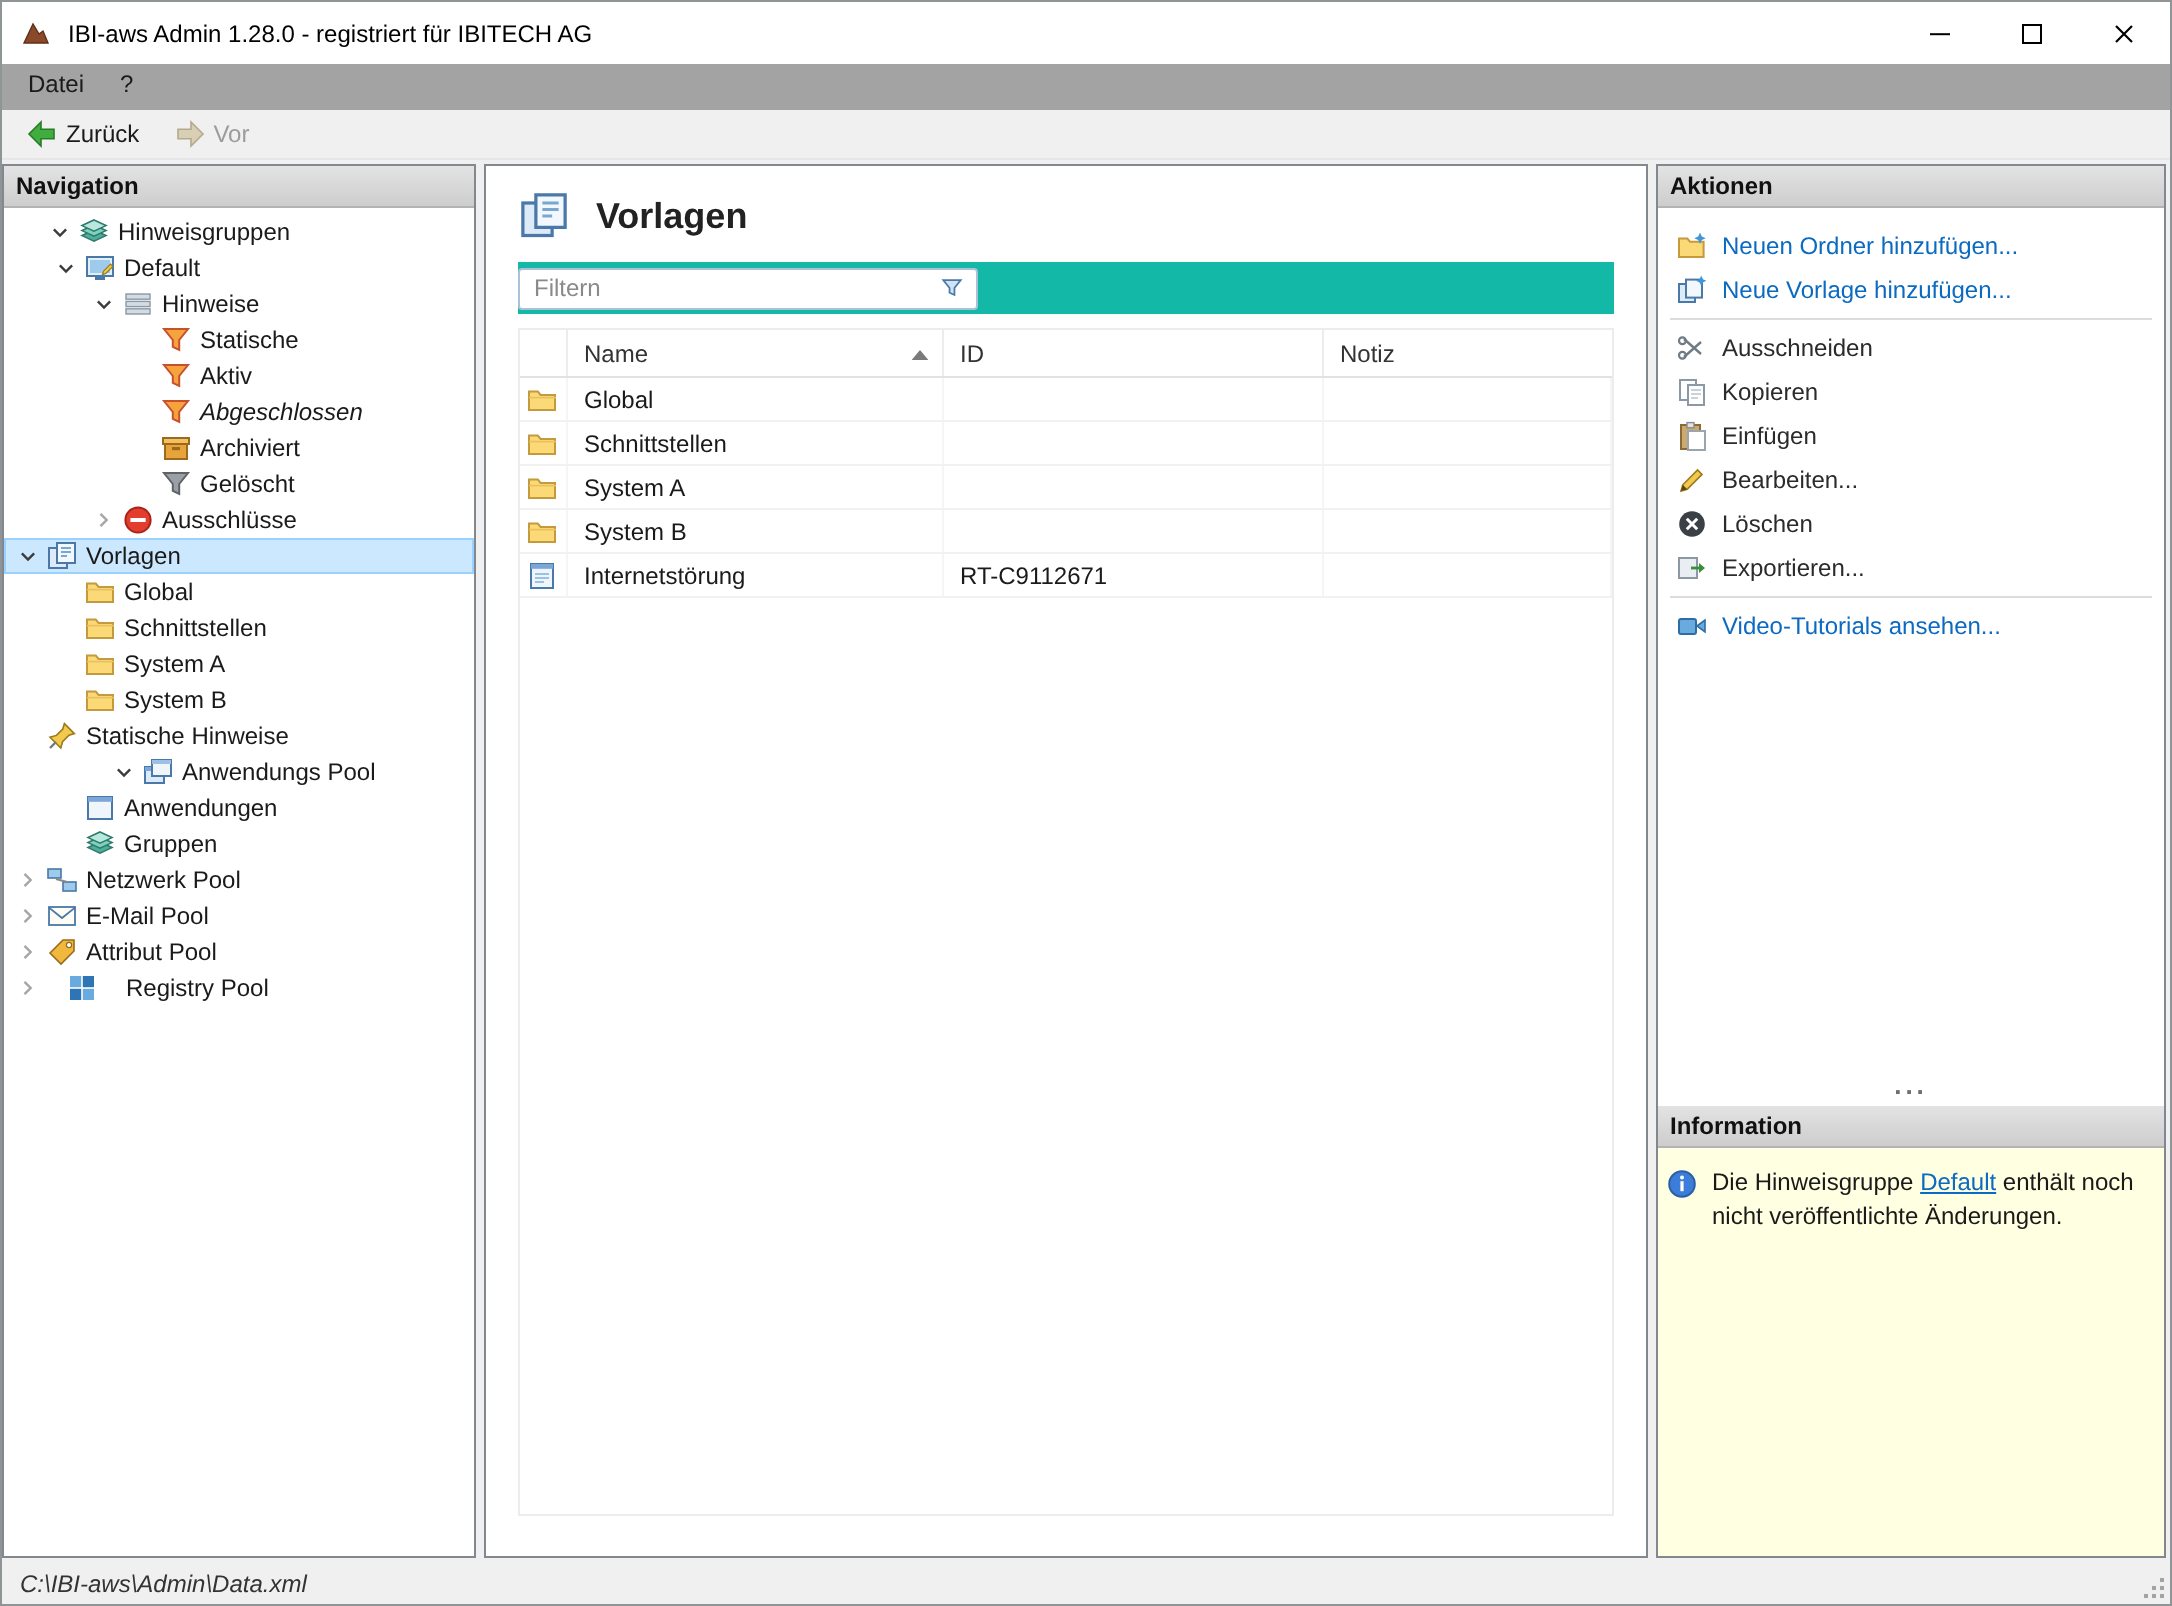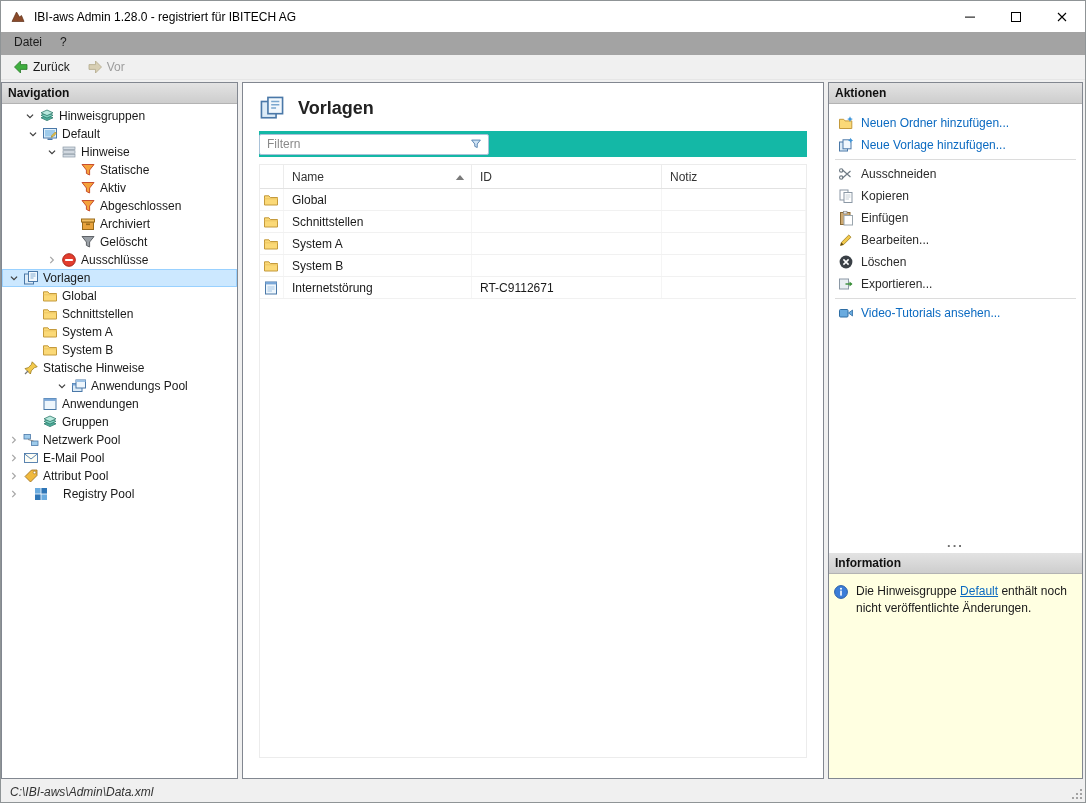--- a/index.html
+++ b/index.html
@@ -204,21 +204,21 @@
           </div>
           <div class="tree-row" style="padding-left: 61px;">
             <span class="chev"></span>
             <span class="icon">
               <svg viewBox="0 0 16 16">
                 <path d="M2 2.5h12L9.6 8v5l-3.2-1.6V8Z" fill="#f5a33b" stroke="#c94f2f"></path>
               </svg>
             </span>
             <span class="lab">Aktiv</span>
           </div>
-          <div class="tree-row" style="padding-left: 61px;">
+          <div class="tree-row" style="padding-left: 61px; font-style: italic;">
             <span class="chev"></span>
             <span class="icon">
               <svg viewBox="0 0 16 16">
                 <path d="M2 2.5h12L9.6 8v5l-3.2-1.6V8Z" fill="#f5a33b" stroke="#c94f2f"></path>
               </svg>
             </span>
             <span class="lab">Abgeschlossen</span>
           </div>
           <div class="tree-row" style="padding-left: 61px;">
             <span class="chev"></span>

